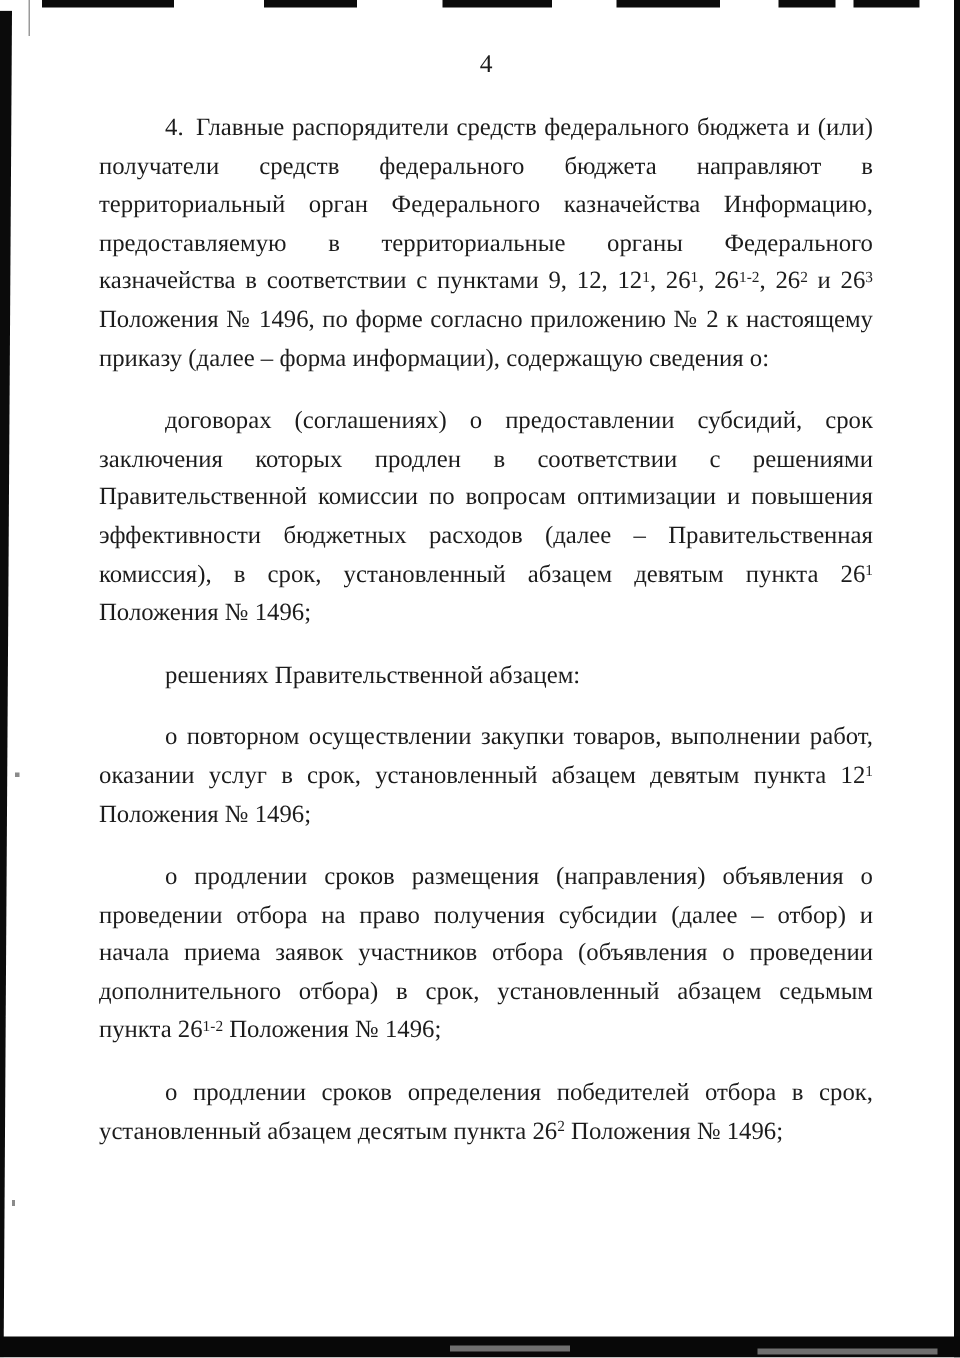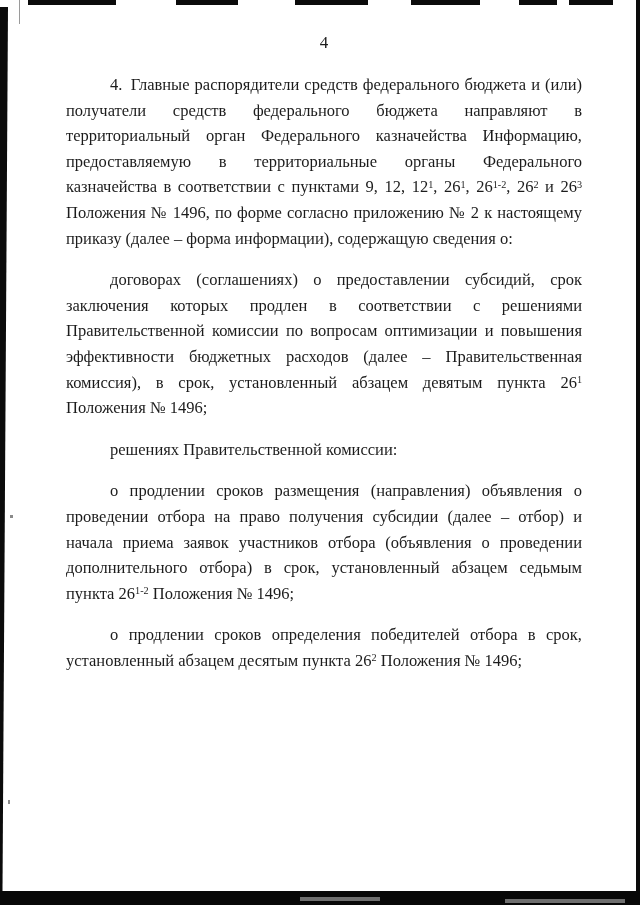--- a/index.html
+++ b/index.html
@@ -74,18 +74,19 @@
     <span class="band-lite" style="left:300px;top:6px;width:80px;height:4px"></span>
     <span class="band-lite" style="left:505px;top:8px;width:120px;height:4px"></span>
   </span>
   <span class="speck" style="left:10px;top:515px;width:3px;height:3px"></span>
   <span class="speck" style="left:8px;top:800px;width:2px;height:4px"></span>
 
   <div class="page-number">4</div>
   <div class="body-text">
       <p>4. Главные распорядители средств федерального бюджета и (или) получатели средств федерального бюджета направляют в территориальный орган Федерального казначейства Информацию, предоставляемую в территориальные органы Федерального казначейства в соответствии с пунктами 9, 12, 12<sup>1</sup>, 26<sup>1</sup>, 26<sup>1-2</sup>, 26<sup>2</sup> и 26<sup>3</sup> Положения №&nbsp;1496, по форме согласно приложению №&nbsp;2 к настоящему приказу (далее – форма информации), содержащую сведения о:</p>
       <p>договорах (соглашениях) о предоставлении субсидий, срок заключения которых продлен в соответствии с решениями Правительственной комиссии по вопросам оптимизации и повышения эффективности бюджетных расходов (далее – Правительственная комиссия), в срок, установленный абзацем девятым пункта 26<sup>1</sup> Положения №&nbsp;1496;</p>
-      <p>решениях Правительственной комиссии:</p>
+      <p>решениях Правительственной абзацем:</p>
+      <p>о повторном осуществлении закупки товаров, выполнении работ, оказании услуг в срок, установленный абзацем девятым пункта 12<sup>1</sup> Положения №&nbsp;1496;</p>
       <p>о продлении сроков размещения (направления) объявления о проведении отбора на право получения субсидии (далее – отбор) и начала приема заявок участников отбора (объявления о проведении дополнительного отбора) в срок, установленный абзацем седьмым пункта 26<sup>1-2</sup> Положения №&nbsp;1496;</p>
       <p>о продлении сроков определения победителей отбора в срок, установленный абзацем десятым пункта 26<sup>2</sup> Положения №&nbsp;1496;</p>
     </div>
 
 </div>
 
 </body></html>

